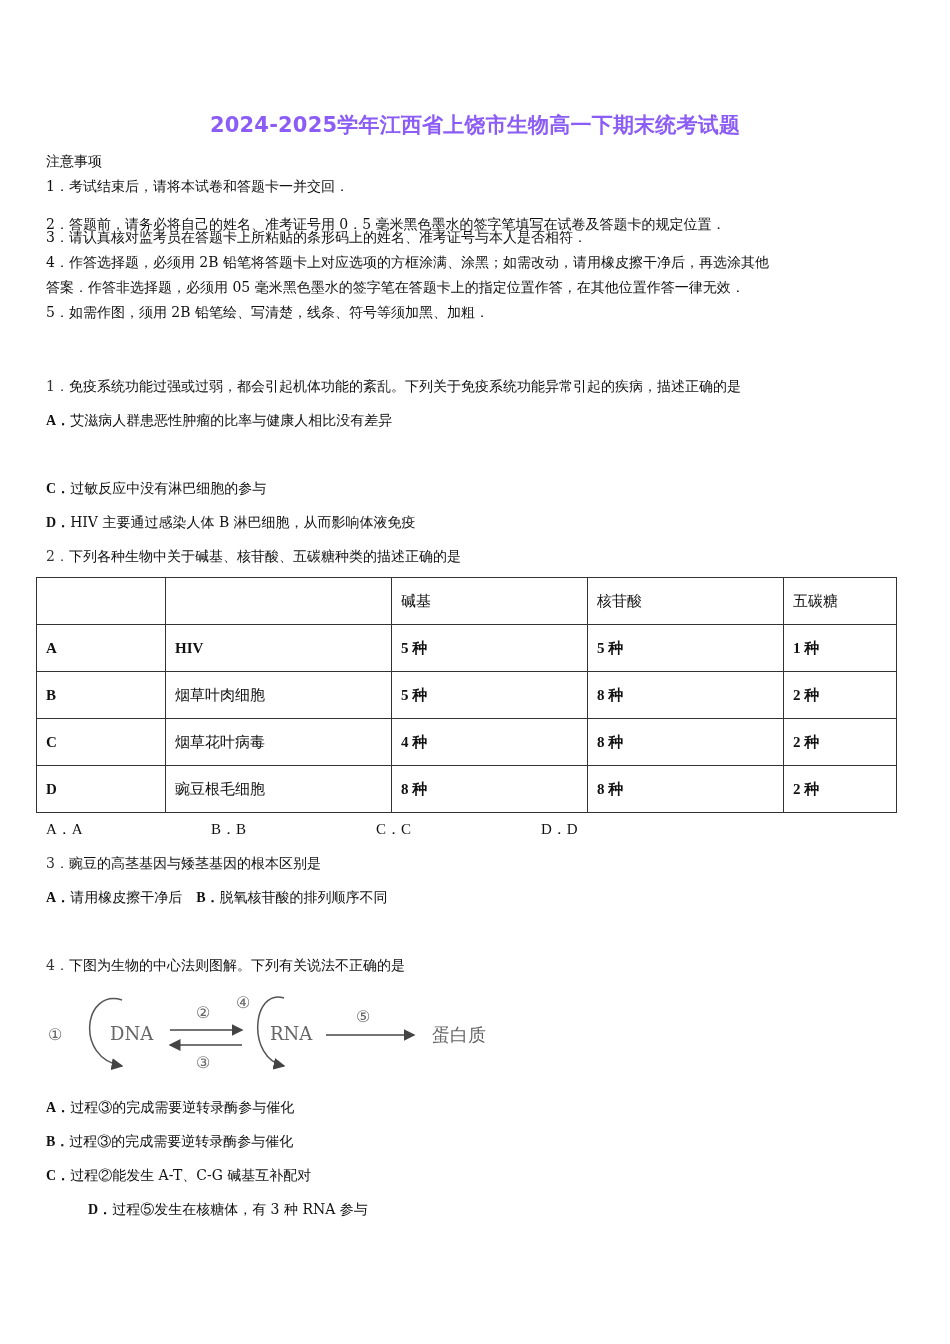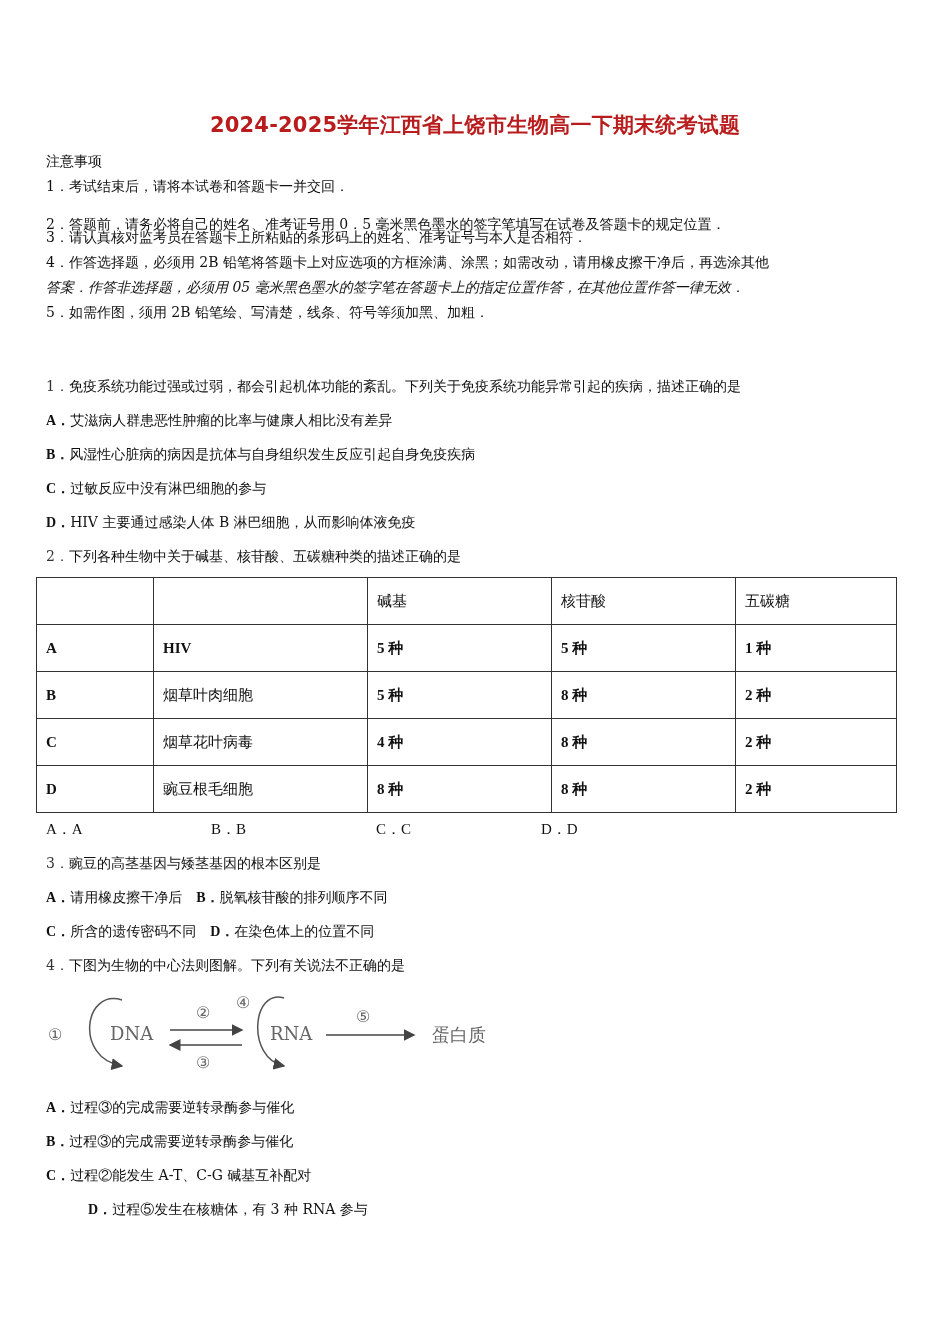--- a/index.html
+++ b/index.html
@@ -5,34 +5,34 @@
   html, body { margin: 0; padding: 0; background: #ffffff; }
   body {
     width: 950px; height: 1344px; position: relative; overflow: hidden;
     font-family: "DejaVu Serif", "Liberation Serif", serif;
     color: #111;
   }
   .page { position: absolute; left: 0; top: 0; width: 950px; height: 1344px; }
   .title {
     position: absolute; left: 0; top: 111px; width: 950px; text-align: center;
     font-family: "DejaVu Sans", "Liberation Sans", sans-serif;
-    font-weight: bold; font-size: 21px; letter-spacing: 0.2px; color: #b91c1c;
+    font-weight: bold; font-size: 21px; letter-spacing: 0.2px; color: #8b5cf6;
   }
   .line {
     position: absolute; left: 46px; font-size: 14px; white-space: nowrap; line-height: 20px;
   }
   .opt-letter { font-weight: bold; font-family: "Liberation Serif", serif; }
   .b { font-weight: bold; font-family: "Liberation Serif", serif; }
   .qnum { color: #333; }
   table.bases {
     position: absolute; left: 36px; top: 577px; width: 861px;
     border-collapse: collapse; font-size: 15px;
   }
   table.bases td {
-    border: 1.5px solid #333; height: 46px; padding: 0 4px 0 9px; vertical-align: middle;
+    border: 1.5px solid #333; height: 46px; padding: 0 16px 0 9px; vertical-align: middle;
     text-align: left;
   }
   table.bases td.c0 { width: 103px; }
   table.bases td.c1 { width: 200px; }
   table.bases td.c2 { width: 170px; }
   table.bases td.c3 { width: 170px; }
   .row-choices { position: absolute; top: 820px; left: 46px; font-size: 15px; white-space: nowrap; }
   .row-choices span { position: absolute; top: 0; white-space: nowrap; font-weight: normal; font-family: "Liberation Serif", serif; }
   .diagram { position: absolute; left: 44px; top: 988px; width: 460px; height: 85px; }
   .diagram text { font-family: "DejaVu Serif", serif; fill: #666; }
@@ -42,32 +42,29 @@
 
 <div class="page">
 
   <div class="title">2024-2025学年江西省上饶市生物高一下期末统考试题</div>
 
   <div class="line" style="top:151px;">注意事项</div>
   <div class="line" style="top:176px;">1．考试结束后，请将本试卷和答题卡一并交回．</div>
   <div class="line" style="top:214px;">2．答题前，请务必将自己的姓名、准考证号用 0．5 毫米黑色墨水的签字笔填写在试卷及答题卡的规定位置．</div>
   <div class="line" style="top:227px;">3．请认真核对监考员在答题卡上所粘贴的条形码上的姓名、准考证号与本人是否相符．</div>
   <div class="line" style="top:252px;">4．作答选择题，必须用 2B 铅笔将答题卡上对应选项的方框涂满、涂黑；如需改动，请用橡皮擦干净后，再选涂其他</div>
-  <div class="line" style="top:277px;font-style:italic;">答案．作答非选择题，必须用 05 毫米黑色墨水的签字笔在答题卡上的指定位置作答，在其他位置作答一律无效．</div>
+  <div class="line" style="top:277px;">答案．作答非选择题，必须用 05 毫米黑色墨水的签字笔在答题卡上的指定位置作答，在其他位置作答一律无效．</div>
   <div class="line" style="top:302px;">5．如需作图，须用 2B 铅笔绘、写清楚，线条、符号等须加黑、加粗．</div>
 
 
   <div class="line" style="top:376px;">
     <span class="qnum">1．</span><span>免疫系统功能过强或过弱，都会引起机体功能的紊乱。下列关于免疫系统功能异常引起的疾病，描述正确的是</span>
   </div>
   <div class="line" style="top:410px;">
     <span class="opt-letter">A．</span><span>艾滋病人群患恶性肿瘤的比率与健康人相比没有差异</span>
-  </div>
-  <div class="line" style="top:444px;">
-    <span class="opt-letter">B．</span><span>风湿性心脏病的病因是抗体与自身组织发生反应引起自身免疫疾病</span>
   </div>
   <div class="line" style="top:478px;">
     <span class="opt-letter">C．</span><span>过敏反应中没有淋巴细胞的参与</span>
   </div>
   <div class="line" style="top:512px;">
     <span class="opt-letter">D．</span><span>HIV 主要通过感染人体 B 淋巴细胞，从而影响体液免疫</span>
   </div>
 
   <div class="line" style="top:546px;">
     <span class="qnum">2．</span><span>下列各种生物中关于碱基、核苷酸、五碳糖种类的描述正确的是</span>
@@ -119,23 +116,20 @@
     <span style="left:330px;">C．C</span>
     <span style="left:495px;">D．D</span>
   </div>
 
   <div class="line" style="top:853px;">
     <span class="qnum">3．</span><span>豌豆的高茎基因与矮茎基因的根本区别是</span>
   </div>
   <div class="line" style="top:887px;">
     <span><span class="opt-letter">A．</span><span>请用橡皮擦干净后</span></span><span style="display:inline-block;width:14px;"></span><span><span class="opt-letter">B．</span><span>脱氧核苷酸的排列顺序不同</span></span>
   </div>
-  <div class="line" style="top:921px;">
-    <span><span class="opt-letter">C．</span><span>所含的遗传密码不同</span></span><span style="display:inline-block;width:14px;"></span><span><span class="opt-letter">D．</span><span>在染色体上的位置不同</span></span>
-  </div>
 
   <div class="line" style="top:955px;">
     <span class="qnum">4．</span><span>下图为生物的中心法则图解。下列有关说法不正确的是</span>
   </div>
 
   <svg class="diagram" viewBox="0 0 460 85">
     <defs>
       <marker id="ah" markerWidth="8" markerHeight="8" refX="7" refY="4" orient="auto">
         <path d="M0,0 L8,4 L0,8 z" fill="#444"></path>
       </marker>

